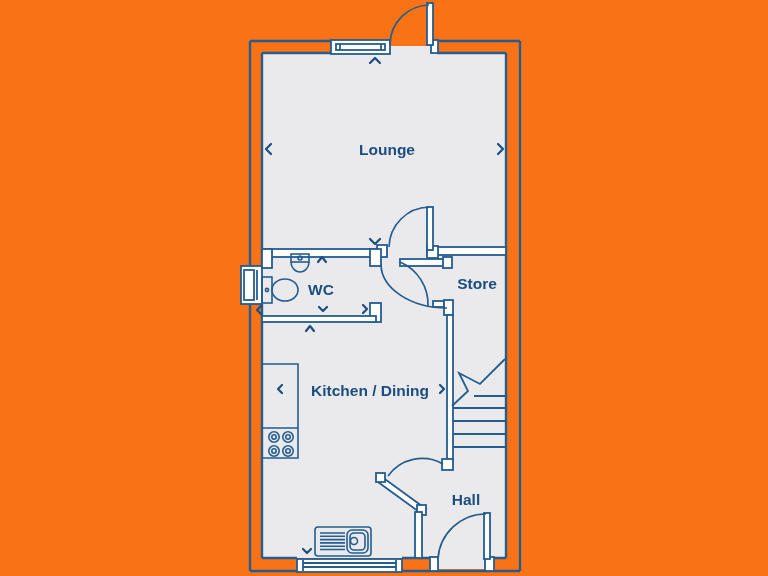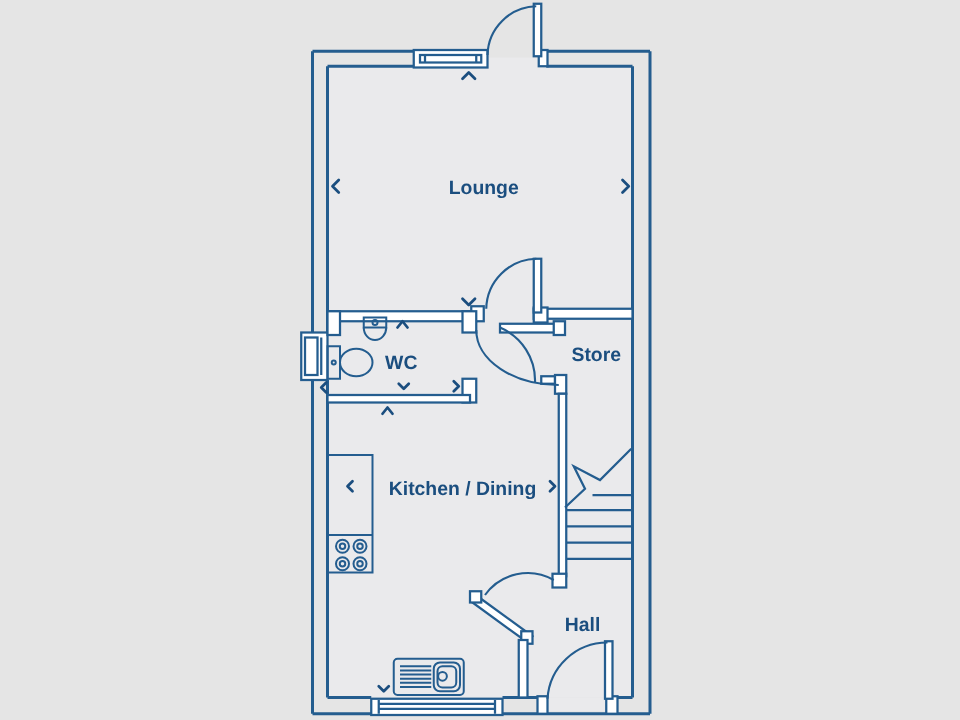--- a/index.html
+++ b/index.html
@@ -1,16 +1,16 @@
 <!DOCTYPE html>
 <html><head>
 <meta charset="utf-8">
 <style>
   html,body{margin:0;padding:0;background:#ffffff;}
-  .stage{position:relative;width:768px;height:576px;background:#e5e5e5;overflow:hidden;
+  .stage{position:relative;width:768px;height:576px;background:#f97316;overflow:hidden;
          font-family:"Liberation Sans", sans-serif;}
   svg{display:block;}
   .wall{stroke:#245d8f;stroke-width:2.4;fill:none;}
   .thin{stroke:#245d8f;stroke-width:1.8;fill:none;}
   .wblock{stroke:#245d8f;stroke-width:1.8;fill:#ffffff;}
   .arc{stroke:#245d8f;stroke-width:1.7;fill:none;}
   .furn{stroke:#245d8f;stroke-width:1.6;fill:none;}
   .chev{stroke:#1b4e7f;stroke-width:2.2;fill:none;stroke-linecap:round;stroke-linejoin:round;}
   .floor{fill:#eaeaec;}
   .roomlabel{fill:#1b4e7f;font-weight:bold;font-size:15.5px;text-anchor:middle;

